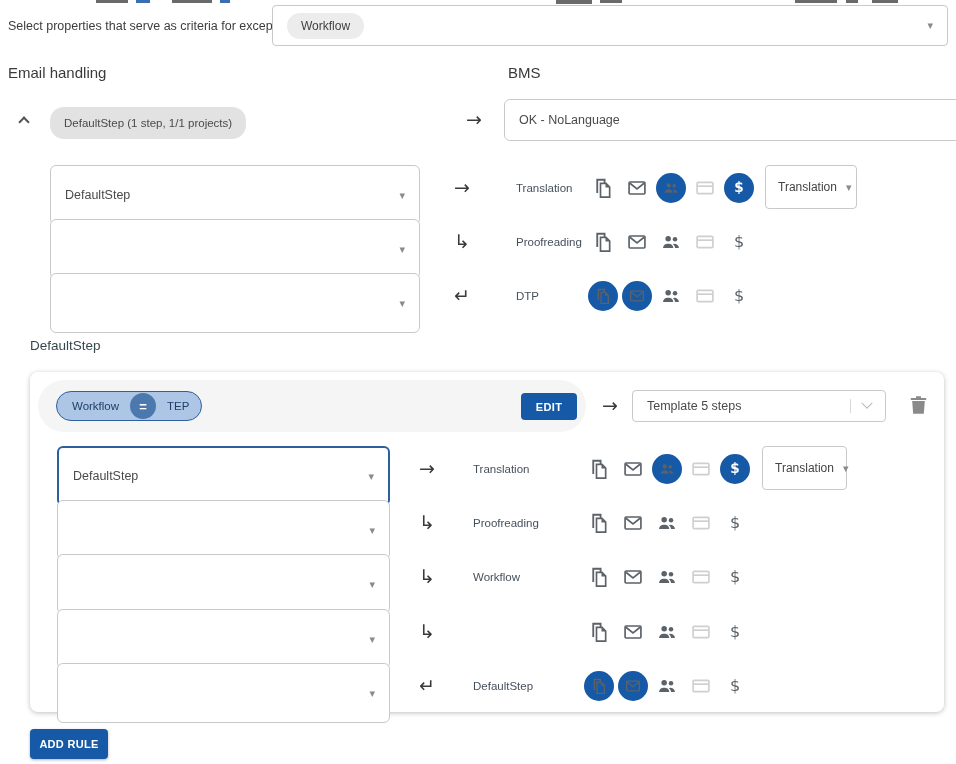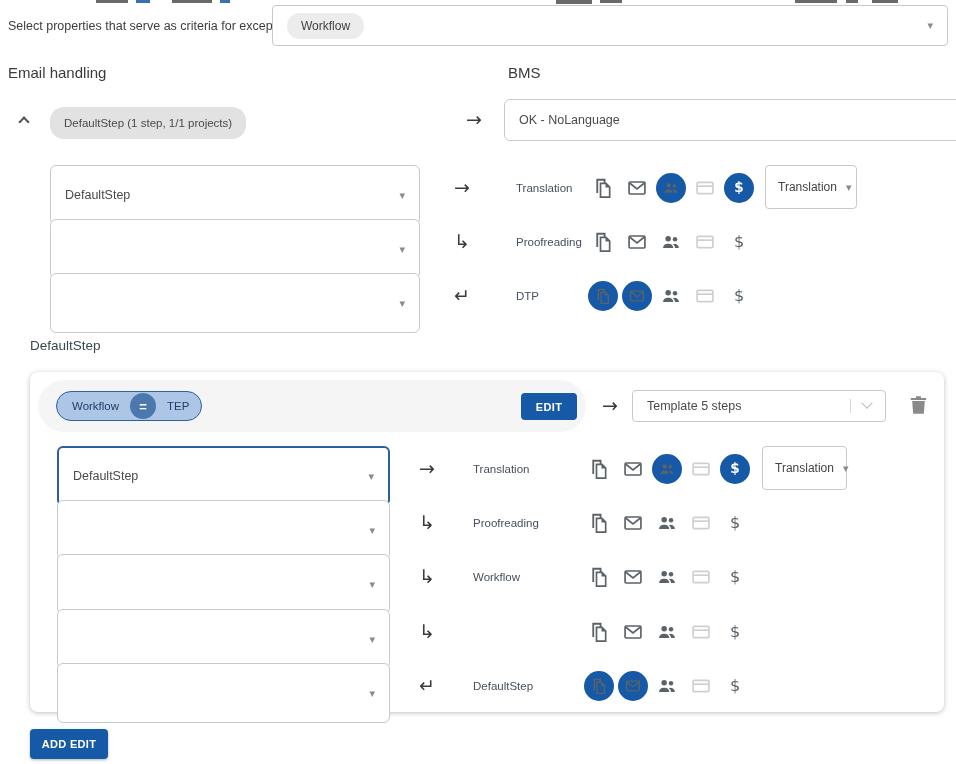--- a/index.html
+++ b/index.html
@@ -509,15 +509,15 @@
               <use href="#i-card"></use>
             </svg>
           </span>
         <span class="icon-slot">
             <span class="dollar">$</span>
           </span>
       </div>
     </div>
   </div>
 
-  <button class="add-rule">ADD EDIT</button>
+  <button class="add-rule">ADD RULE</button>
 
 </div>
 
 </body></html>

